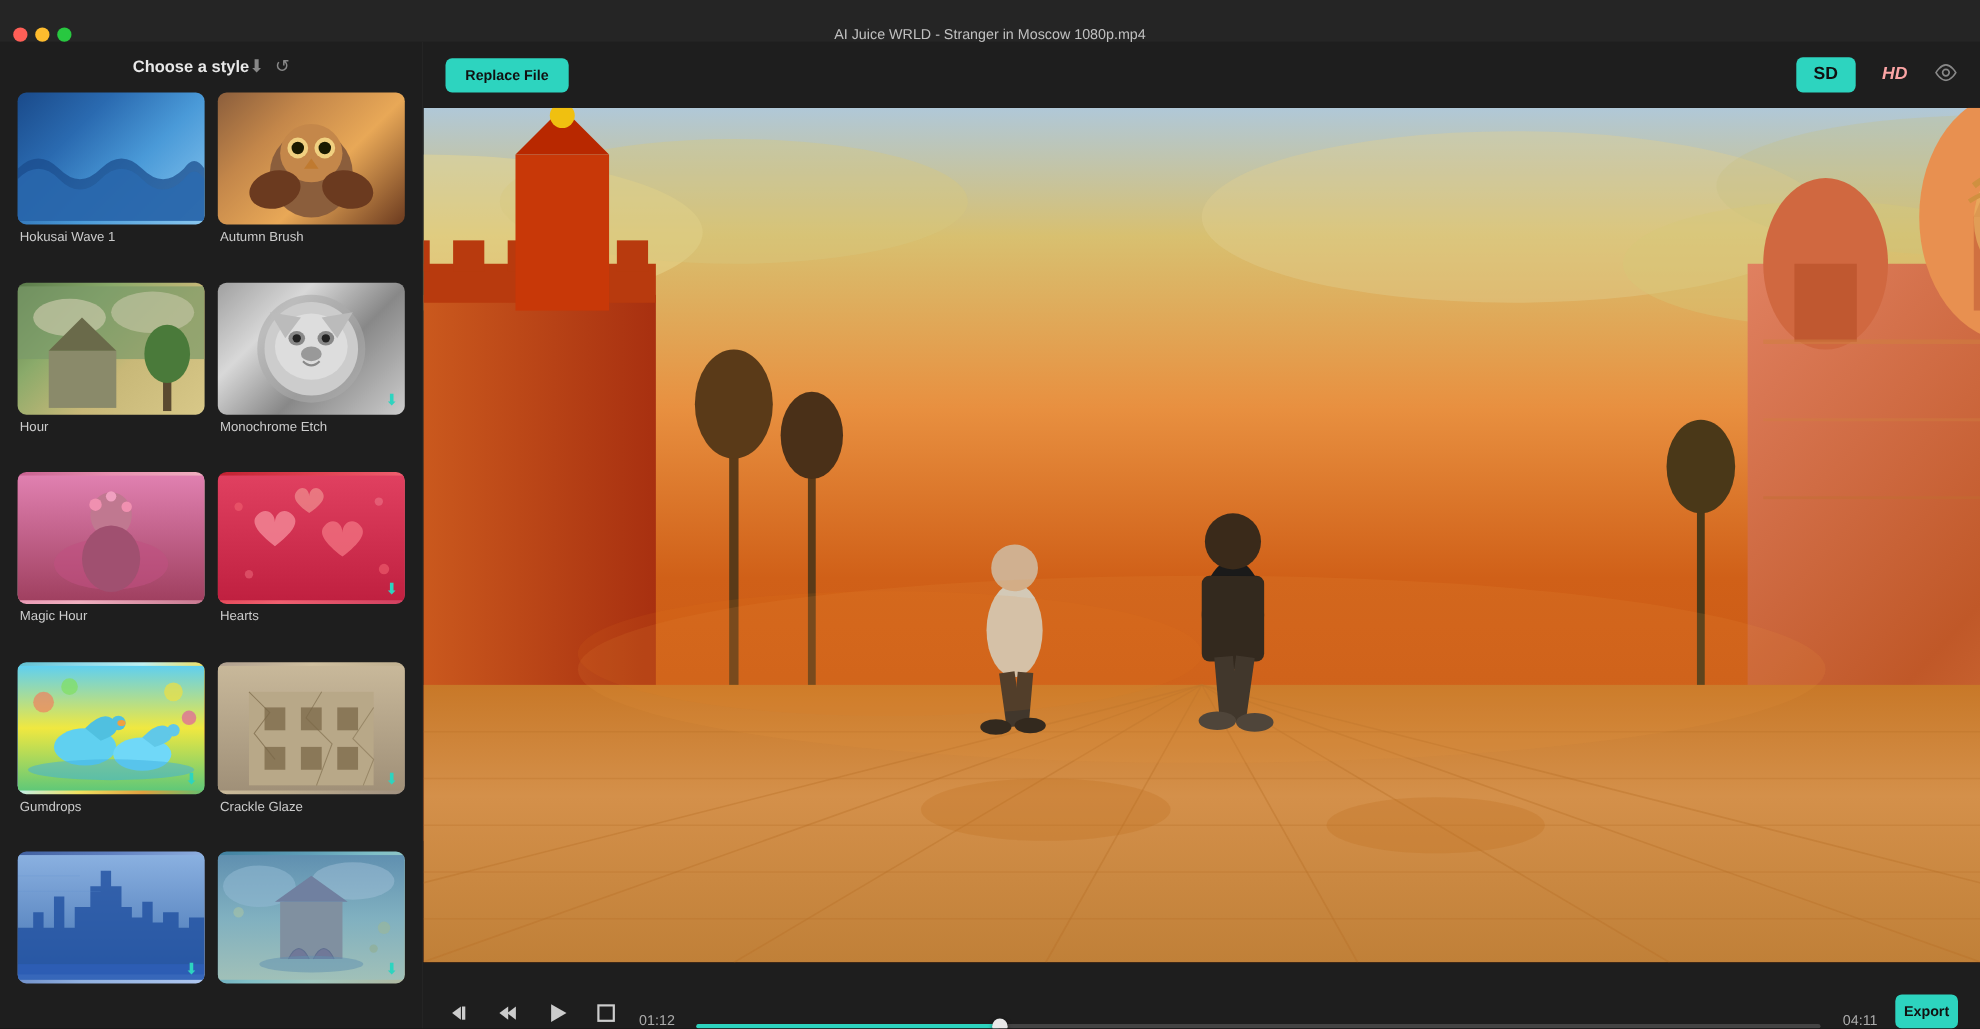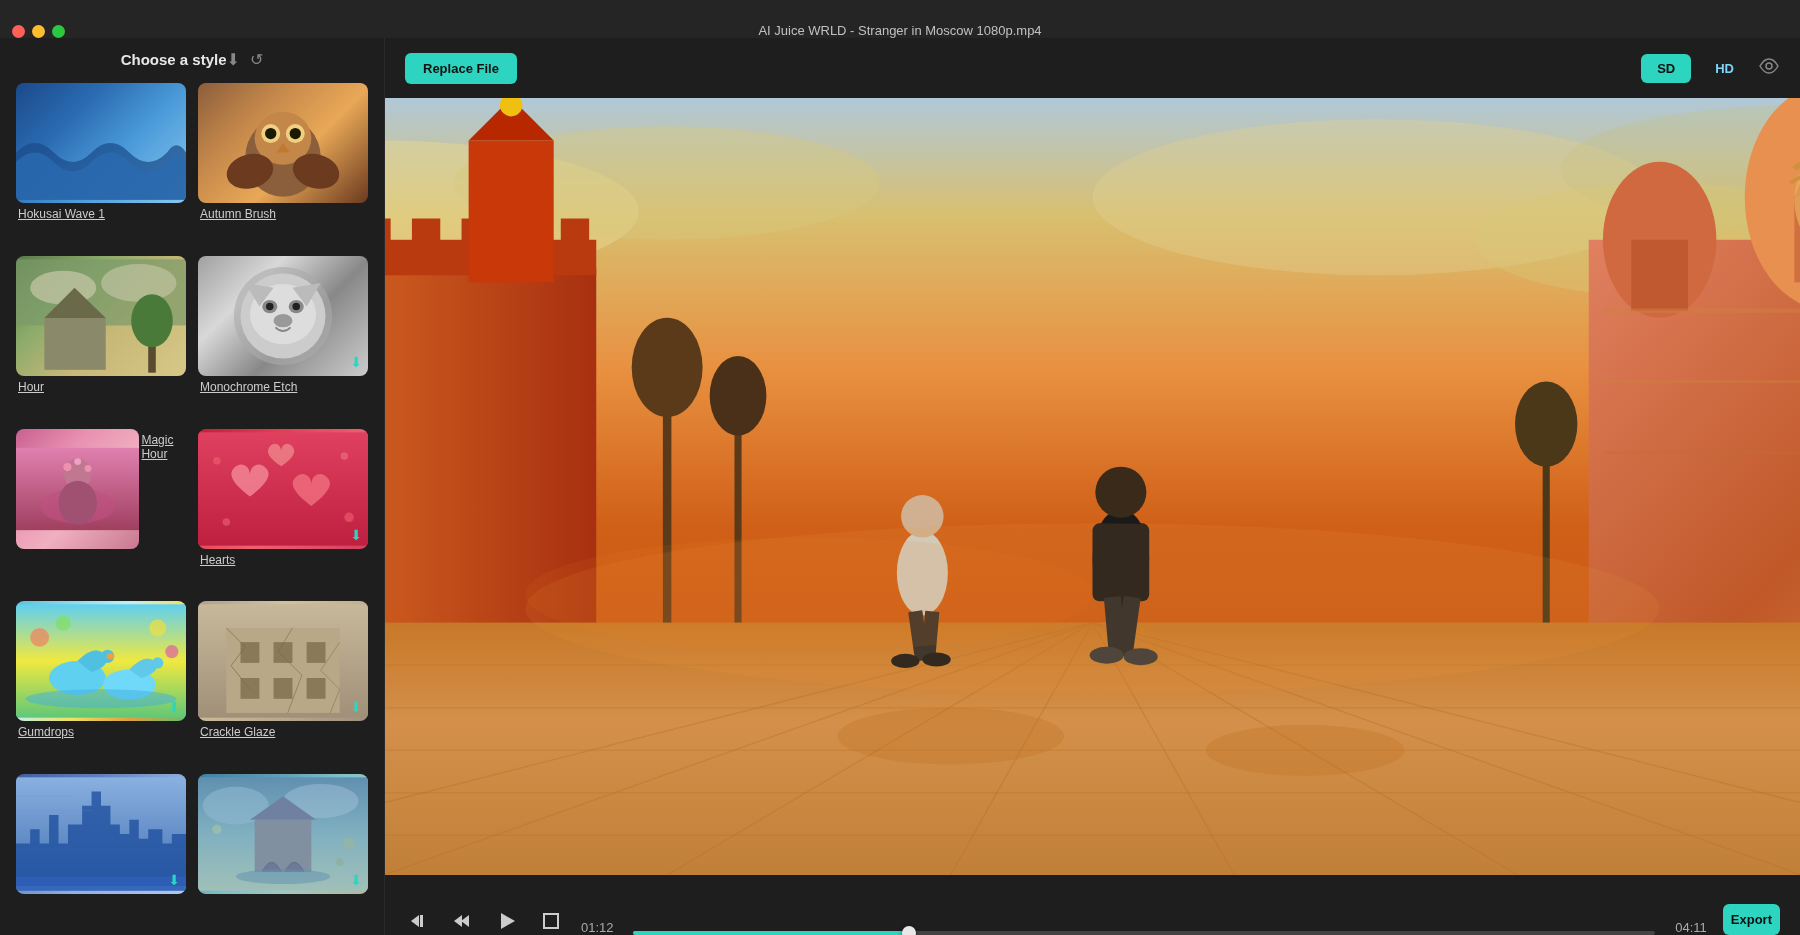--- a/index.html
+++ b/index.html
@@ -100,21 +100,20 @@
     .style-thumb canvas,
     .style-thumb svg {
       width: 100%;
       height: 100%;
     }
     .style-label {
       font-size: 12px;
       color: #ccc;
       margin-top: 4px;
       padding-left: 2px;
-      text-decoration: underline;
     }
     .download-badge {
       position: absolute;
       bottom: 6px;
       right: 6px;
       color: #2dd4bf;
       font-size: 14px;
     }
 
     
@@ -146,31 +145,32 @@
     }
     .quality-controls {
       display: flex;
       align-items: center;
       gap: 8px;
     }
     .quality-btn {
       border: none;
       border-radius: 6px;
       padding: 7px 16px;
-      font-size: 13px;
+      font-size: 16px;
       font-weight: 600;
       cursor: pointer;
     }
     .quality-btn.active {
       background: #2dd4bf;
       color: #111;
     }
     .quality-btn.inactive {
       background: transparent;
-      color: #7dd3fc;
+      color: #fca5a5;
+      font-style: italic;
     }
     .eye-icon {
       color: #888;
       font-size: 18px;
       cursor: pointer;
     }
 
     
     .video-container {
       flex: 1;
@@ -389,21 +389,21 @@
             <path d="M82,72 Q90,80 98,72" fill="none" stroke="#888" stroke-width="2"></path>
 
             <path d="M50,25 L65,50 L80,30Z" fill="#bbb"></path>
             <path d="M130,25 L115,50 L100,30Z" fill="#bbb"></path>
           </svg>
           <span class="download-badge">⬇</span>
         </div>
         <span class="style-label">Monochrome Etch</span>
       </div>
 
-      <div style="display:flex; flex-direction:row; padding:4px 6px;">
+      <div style="display:flex; flex-direction:column; padding:4px 6px;">
         <div class="style-thumb thumb-magic-hour">
           <svg viewBox="0 0 180 120" style="position:absolute;inset:0;width:100%;height:100%;">
 
             <defs>
               <linearGradient id="mgGrad" x1="0" y1="0" x2="0" y2="1">
                 <stop offset="0%" stop-color="#e080b0"></stop>
                 <stop offset="100%" stop-color="#a04060"></stop>
               </linearGradient>
             </defs>
             <rect width="180" height="120" fill="url(#mgGrad)"></rect>

